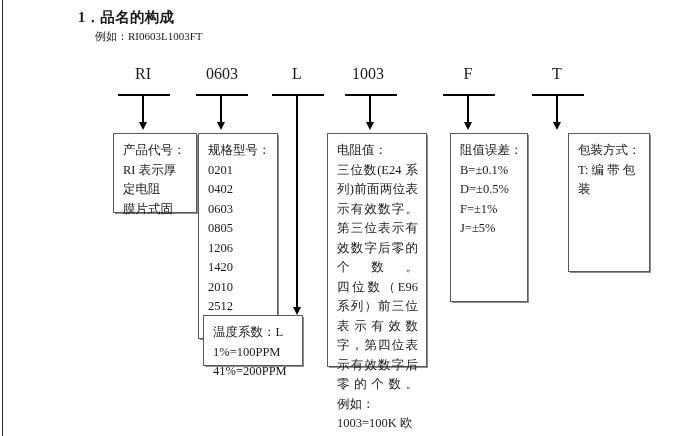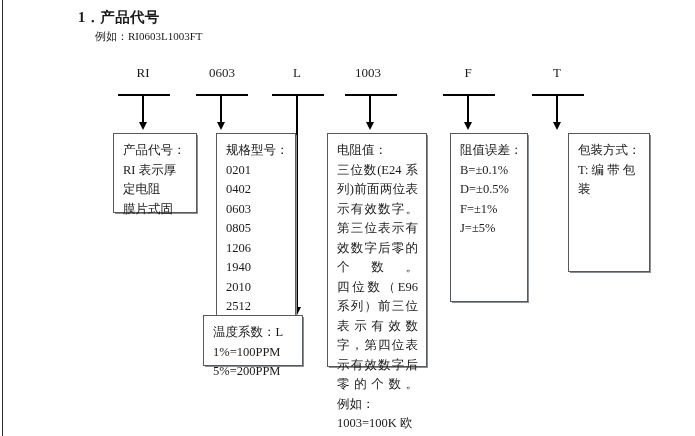--- a/index.html
+++ b/index.html
@@ -41,21 +41,21 @@
     position: absolute;
     left: 95px;
     top: 29px;
     font-size: 11px;
     white-space: nowrap;
   }
 
   
   .code-label {
     position: absolute;
-    font-size: 13px;
+    font-size: 16px;
     text-align: center;
     white-space: nowrap;
     top: 65px;
   }
 
   
   .conn {
     position: absolute;
   }
   .conn .bar {
@@ -107,21 +107,21 @@
     text-align-last: left;
     text-align: left;
   }
 </style>
 </head>
 <body>
 
 <div class="page-edge"></div>
 
 <div class="title">
-  <span class="title-num">1．</span><span>产品代号</span>
+  <span class="title-num">1．</span><span>品名的构成</span>
 </div>
 <div class="example-line">例如：RI0603L1003FT</div>
 
 <div class="code-label" style="left:123px;width:40px;">RI</div>
 <div class="code-label" style="left:197px;width:50px;">0603</div>
 <div class="code-label" style="left:277px;width:40px;">L</div>
 <div class="code-label" style="left:343px;width:50px;">1003</div>
 <div class="code-label" style="left:448px;width:40px;">F</div>
 <div class="code-label" style="left:537px;width:40px;">T</div>
 
@@ -161,36 +161,36 @@
   <div class="head" style="left:20.5px;top:28px;"></div>
 </div>
 
 <div class="box" style="left:113px;top:133px;width:84px;height:80px;">
   <span class="ln">产品代号：</span>
   <span class="ln">RI 表示厚</span>
   <span class="ln">定电阻</span>
   <span class="ln">膜片式固</span>
 </div>
 
-<div class="box" style="left:216px;top:133px;width:80px;height:206px;">
+<div class="box" style="left:198px;top:133px;width:80px;height:206px;">
   <span class="ln">规格型号：</span>
   <span class="ln">0201</span>
   <span class="ln">0402</span>
   <span class="ln">0603</span>
   <span class="ln">0805</span>
   <span class="ln">1206</span>
-  <span class="ln">1940</span>
+  <span class="ln">1420</span>
   <span class="ln">2010</span>
   <span class="ln">2512</span>
 </div>
 
 <div class="box" style="left:203px;top:315px;width:100px;height:51px;">
   <span class="ln">温度系数：L</span>
   <span class="ln">1%=100PPM</span>
-  <span class="ln">5%=200PPM</span>
+  <span class="ln">41%=200PPM</span>
 </div>
 
 <div class="box justify" style="left:327px;top:133px;width:100px;height:234px;">
   <span class="ln nojust">电阻值：</span>
   <span class="ln">三位数(E24 系列)前面两位表示有效数字。第三位表示有效数字后零的个数。</span>
   <span class="ln">四位数（E96 系列）前三位表示有效数字，第四位表示有效数字后零的个数。</span>
   <span class="ln nojust">例如：</span>
   <span class="ln nojust">1003=100K 欧</span>
 
 </div>

